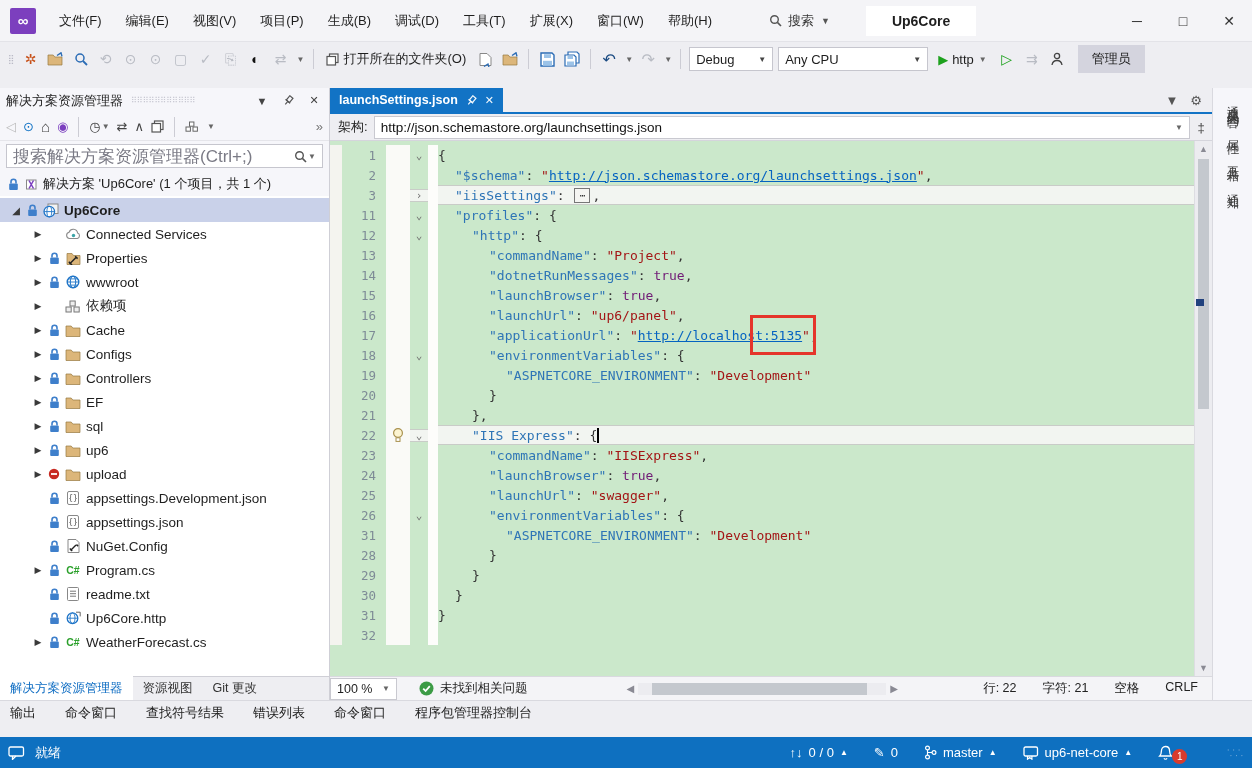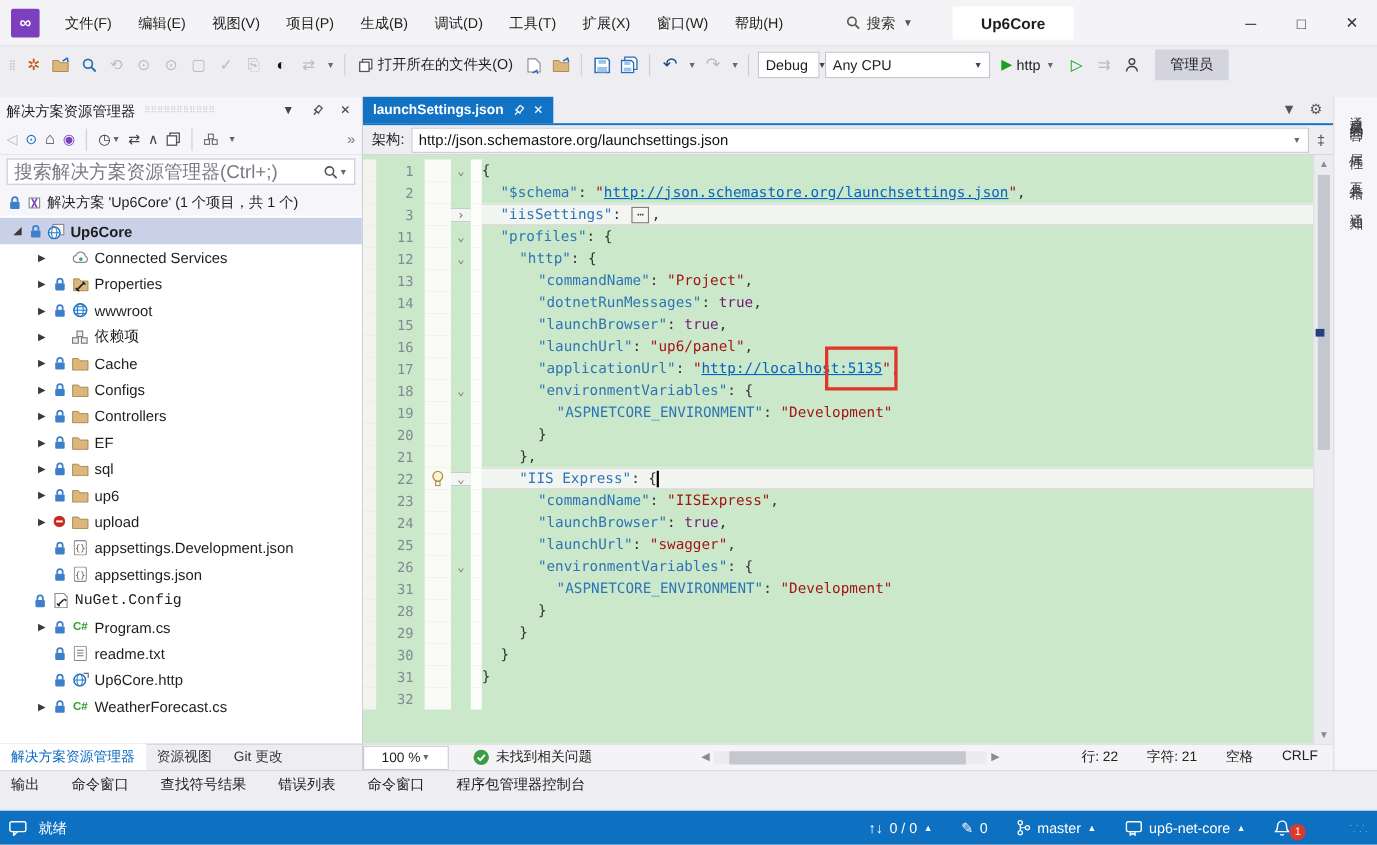--- a/index.html
+++ b/index.html
@@ -91,21 +91,21 @@
   .tk-a::after { content:""; position:absolute; left:-5px; right:-14px; top:-13px; bottom:-12px; border:3px solid #E5352B; pointer-events:none; }
   .tk-c { border:1px solid #777; background:#F5F5F2; color:#333; font-size:10px; padding:0 4px; margin:0 2px; line-height:13px; }
   .caret { display:inline-block; width:1.5px; height:15px; background:#000; vertical-align:-2px; }
 
   .vscroll { width:18px; flex:0 0 auto; background:#ECECF0; border-left:1px solid #DDDDE2; position:relative; }
   .vscroll .arr { position:absolute; left:0; width:100%; text-align:center; color:#8A8A94; font-size:9px; }
   .vscroll .thumb { position:absolute; left:3px; right:3px; top:18px; height:250px; background:#C4C8CE; }
   .vscroll .mark { position:absolute; left:1px; width:8px; top:158px; height:7px; background:#21417E; }
 
   .ed-status { height:24px; background:#F4F4F7; border-top:1px solid #D9D9DF; display:flex; align-items:center; font-size:12.5px; }
-  .zoombox { width:78px; height:22px; background:#fff; border:1px solid #C9C9D0; display:flex; align-items:center; justify-content:center; padding:0 6px; margin-right:22px; }
+  .zoombox { width:67px; height:22px; background:#fff; border:1px solid #C9C9D0; display:flex; align-items:center; justify-content:space-between; padding:0 6px; margin-right:22px; }
   .issues { display:flex; align-items:center; gap:6px; }
   .hscroll { display:flex; align-items:center; margin-left:95px; }
   .hs-arr { color:#8A8A94; font-size:10px; padding:0 4px; }
   .hs-track { width:248px; height:12px; background:#ECECF0; position:relative; }
   .hs-thumb { position:absolute; left:14px; width:215px; top:0; height:12px; background:#C4C8CE; }
   .ed-pos { margin-left:auto; display:flex; gap:26px; padding-right:14px; color:#222;text-align:right; }
 
   
   .rstrip { width:40px; flex:0 0 auto; background:#F6F6FA; border-left:1px solid #D9D9DF; display:flex; flex-direction:column; align-items:center; gap:22px; padding-top:8px; }
   .rtab { writing-mode:vertical-rl; font-size:12.5px; color:#3B3B3B; letter-spacing:2px; }
@@ -226,21 +226,21 @@
           <rect x="3.5" y="5" width="5.5" height="3" fill="#9CC3E8"></rect>
           <rect x="3" y="10.5" width="7" height="3.5" fill="#9CC3E8"></rect>
         </svg>
       </span>
     <span class="sep"></span>
     <span class="tbi" style="color:#1B4B82;font-size:16px">↶</span>
     <span class="car">▼</span>
     <span class="tbi dis" style="font-size:16px">↷</span>
     <span class="car">▼</span>
     <span class="sep"></span>
-    <div class="combo" style="width:56px">
+    <div class="combo" style="width:84px">
       <span>Debug</span>
         <span class="car">▼</span>
     </div>
     <div class="combo" style="width:150px">
       <span>Any CPU</span>
         <span class="car">▼</span>
     </div>
     <div class="run-btn">
       <span class="play">▶</span>
       <span>http</span>
@@ -530,21 +530,21 @@
               </svg>
             </span>
             <span class="tico">
               <svg width="12" height="14">
                 <rect x=".5" y=".5" width="11" height="13" rx="1.5" fill="#fff" stroke="#888"></rect>
                 <text x="6" y="10" font-size="8" text-anchor="middle" fill="#555" font-family="monospace">{}</text>
               </svg>
             </span>
             <span class="lbl">appsettings.json</span>
           </div>
-          <div class="trow" style="padding-left: 12px; font-family: Liberation Mono, monospace;">
+          <div class="trow" style="padding-left: 30px;">
             <span class="exp"></span>
             <span class="st">
               <svg width="11" height="13" viewBox="0 0 11 13">
                 <path d="M3 5.5V3.8a2.5 2.5 0 0 1 5 0v1.7" fill="none" stroke="#3E7FCB" stroke-width="1.6"></path>
                 <rect x="1.2" y="5.5" width="8.6" height="6.5" rx="1" fill="#3E7FCB"></rect>
               </svg>
             </span>
             <span class="tico">
               <svg width="13" height="14">
                 <path d="M1 .5h8l3 3V13.5H1z" fill="#fff" stroke="#888"></path>

